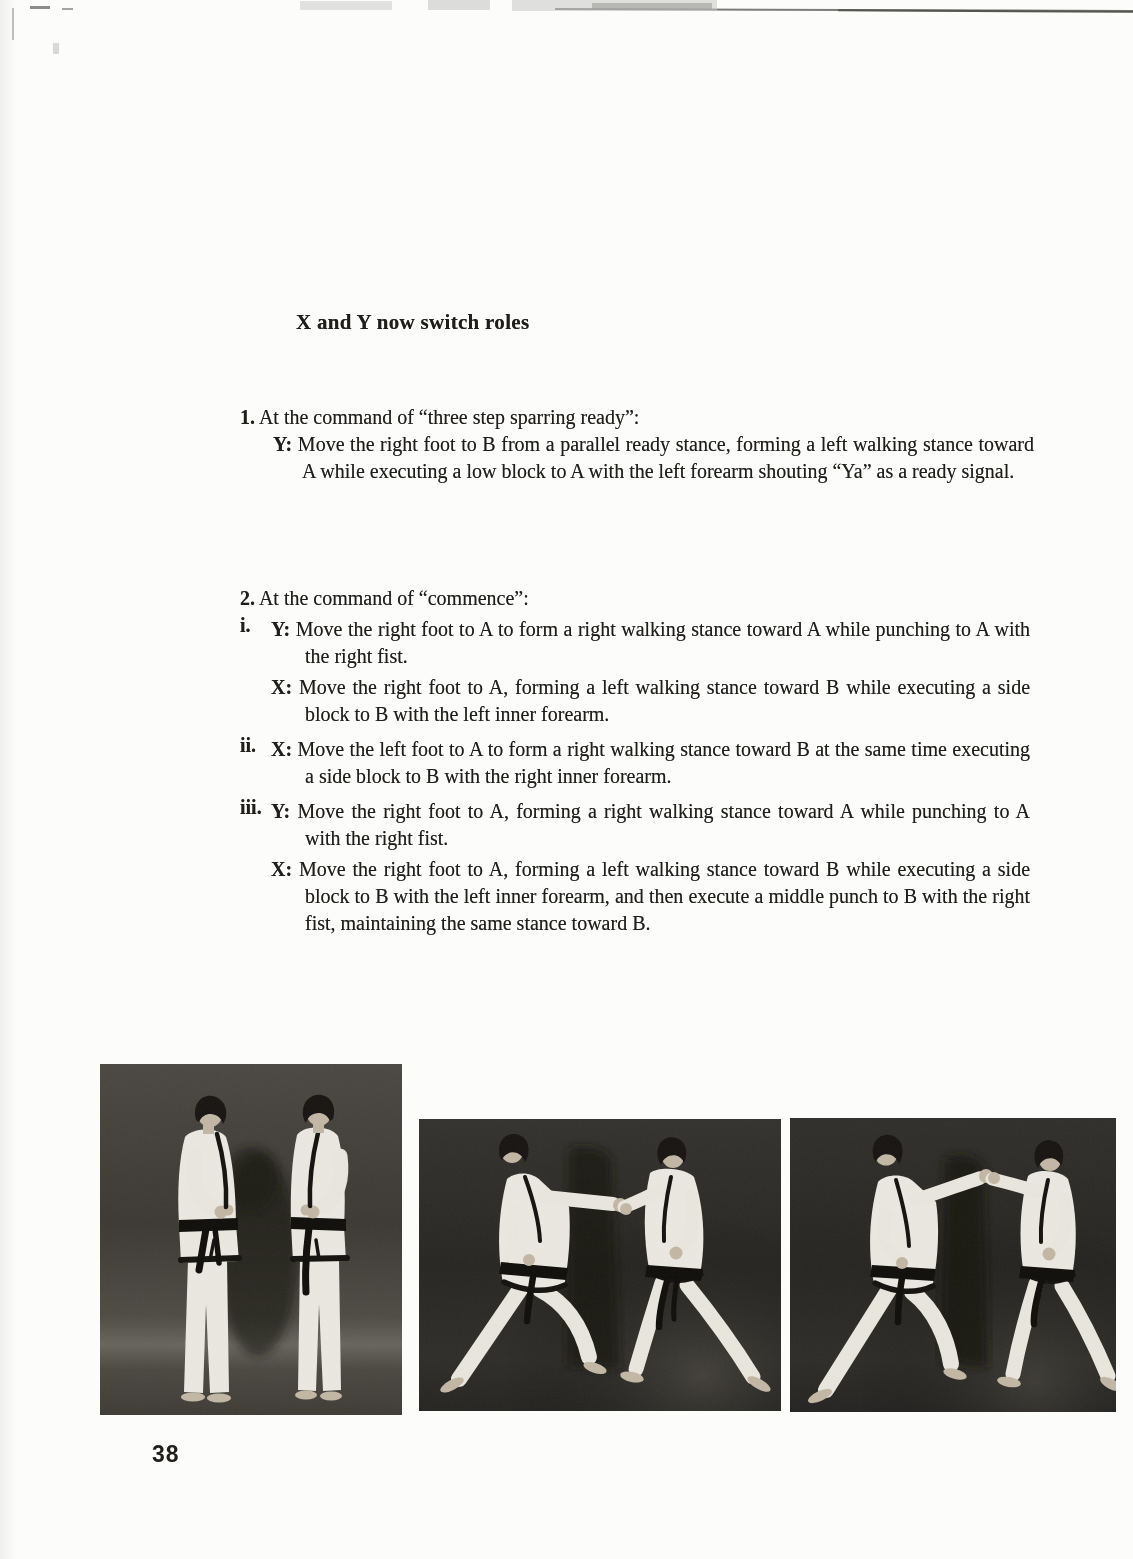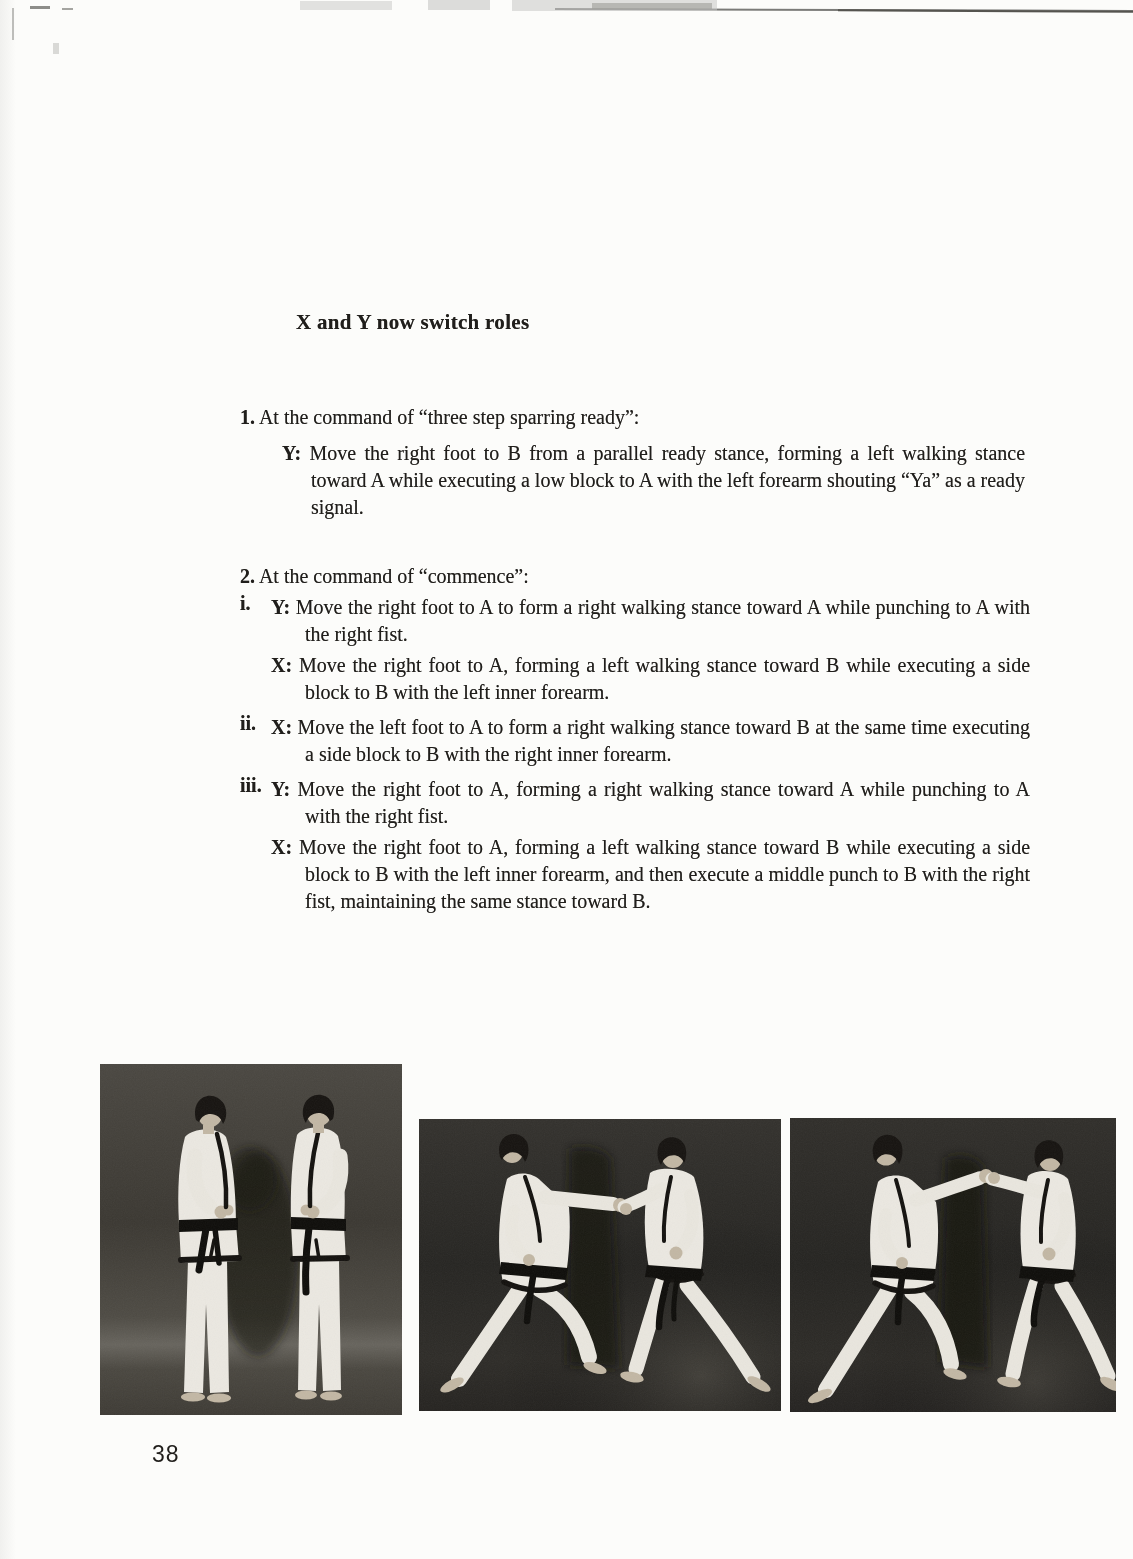--- a/index.html
+++ b/index.html
@@ -24,25 +24,25 @@
     text-shadow:0 0 .5px rgba(30,28,24,.6);
   }
 
   
   .item{
     position:absolute;left:240px;width:794px;
     font-size:20px;line-height:27px;
     text-shadow:0 0 .5px rgba(30,28,24,.55);
   }
   .item1{top:404px;}
-  .item2{top:563px;}
+  .item2{top:585px;}
   .intro{margin:0;padding-left:32px;text-indent:-32px;}
   .b{font-weight:700;}
   .item1 .moves{margin-left:33px;}
-  .item1 .move{margin:9px;padding-left:29px;text-indent:-29px;text-align:justify;}
+  .item1 .move{margin:0;padding-left:29px;text-indent:-29px;text-align:justify;}
   .step{display:flex;}
   .numeral{width:27px;flex:none;font-weight:700;}
   .step-moves{flex:1;min-width:0;}
   .step-moves .move{margin:4px;padding-left:34px;text-indent:-34px;text-align:justify;}
   .move .lbl{font-weight:700;}
 
   
   .photo{position:absolute;margin:0;background:#2c2a27;}
   .photo svg{display:block;width:100%;height:100%;}
   .p1{left:100px;top:1064px;width:302px;height:351px;}
@@ -55,21 +55,21 @@
   .belt{fill:#0e0d0a;}
   .belt-stroke{stroke:#0e0d0a;fill:none;stroke-linecap:round;}
   .skin{fill:#c2b7a4;}
   .hair{fill:#161310;}
   .trim{stroke:#13110e;fill:none;stroke-linecap:round;}
 
   
   .pageno{
     position:absolute;left:152px;top:1441px;
     font-family:"Liberation Sans","DejaVu Sans",sans-serif;
-    font-weight:400;font-size:23px;letter-spacing:1px;
+    font-weight:700;font-size:23px;letter-spacing:1px;
   }
 </style>
 </head>
 <body>
 
 <div class="page">
 
   <div class="art" style="left:555px;top:9px;width:578px;height:2px;background:#7b7b78;transform:rotate(.2deg);"></div>
   <div class="art" style="left:838px;top:10px;width:295px;height:2px;background:#55544f;transform:rotate(.25deg);"></div>
   <div class="art" style="left:300px;top:1px;width:92px;height:9px;background:#d6d6d3;opacity:.7;"></div>

